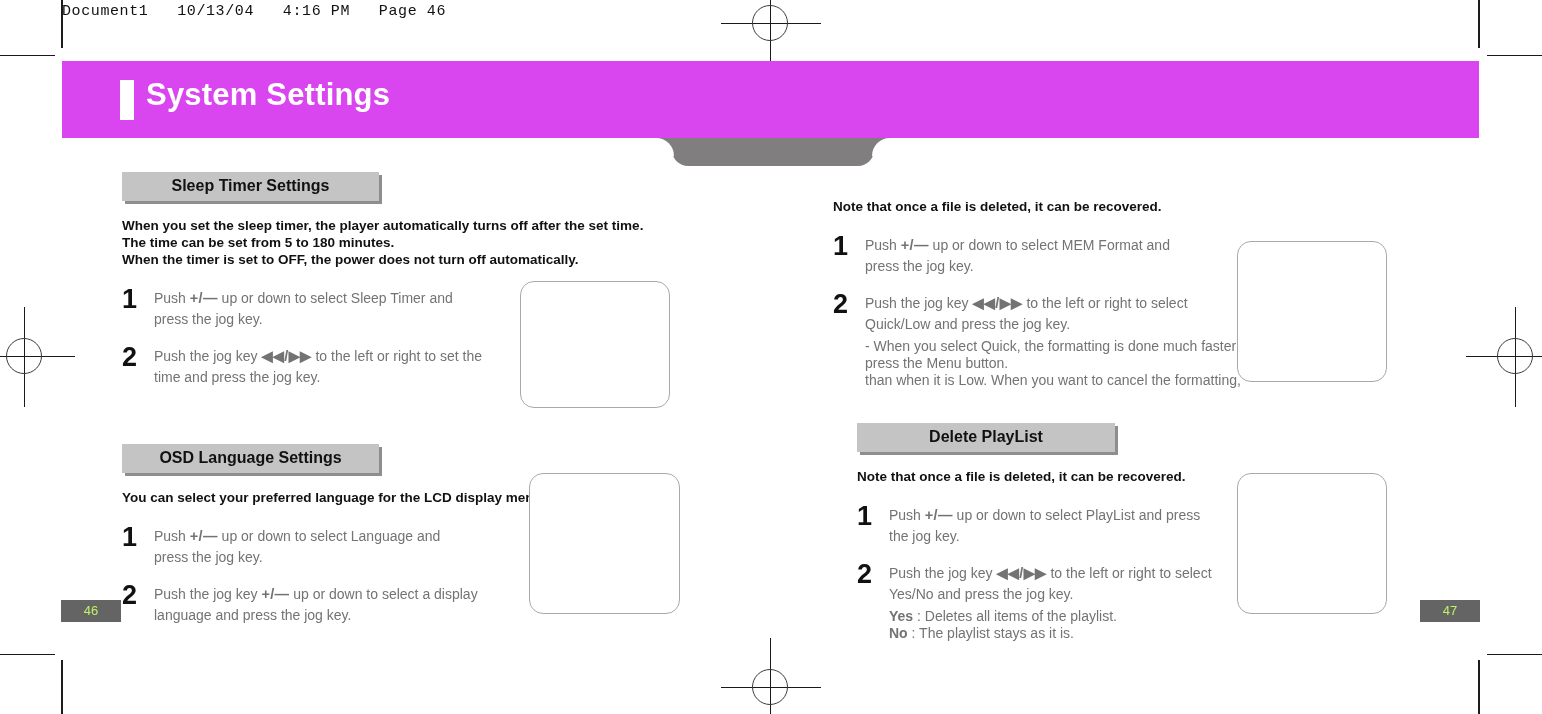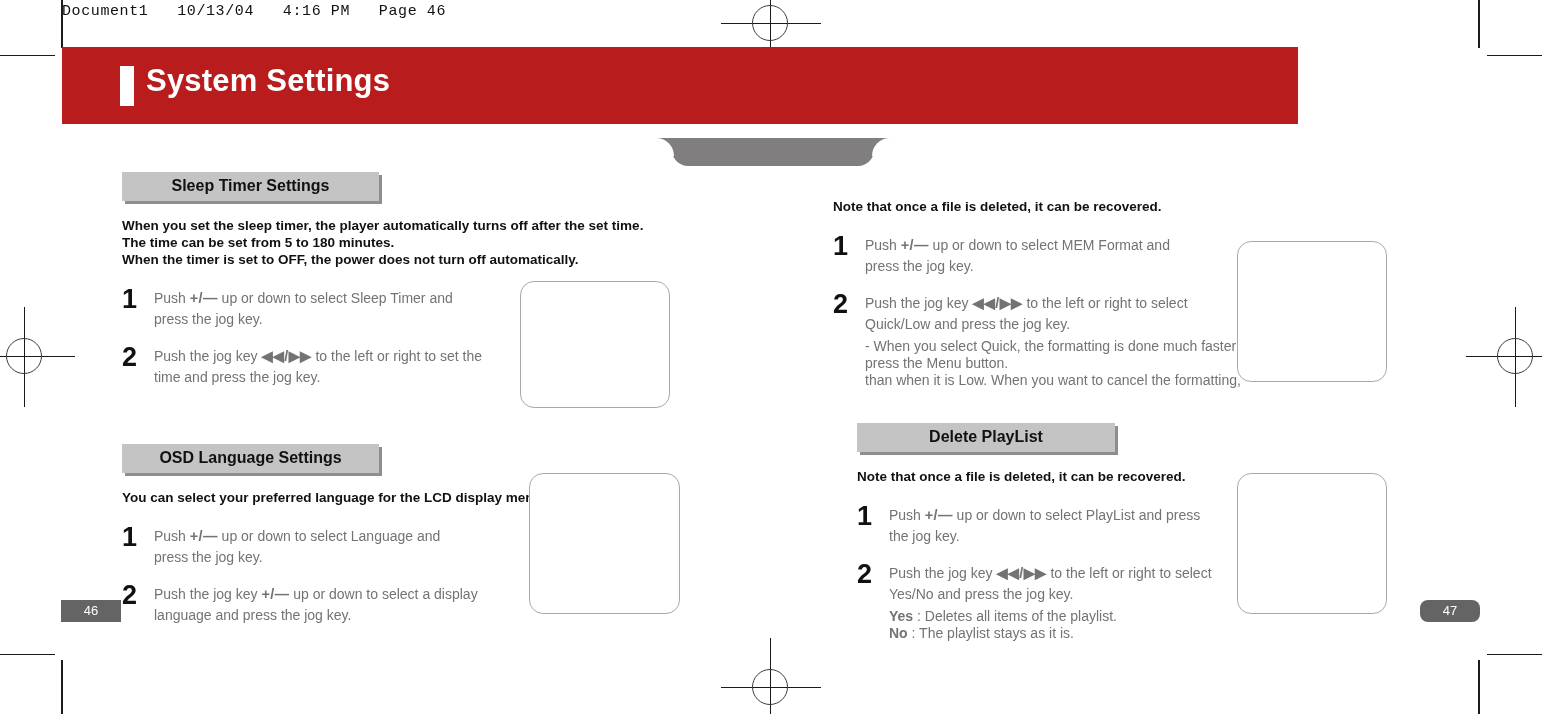--- a/index.html
+++ b/index.html
@@ -43,23 +43,23 @@
   }
   .page-edge-left-b {
     position: absolute; left: 61px; top: 660px; width: 2px; height: 54px; background: #1c1c1c;
   }
   .page-edge-right-b {
     position: absolute; left: 1478px; top: 660px; width: 2px; height: 54px; background: #1c1c1c;
   }
 
   
   .banner {
-    position: absolute; left: 62px; top: 47px;
-    width: 1236px; height: 77px;
-    background: #b91c1c;
+    position: absolute; left: 62px; top: 61px;
+    width: 1417px; height: 77px;
+    background: #d946ef;
   }
   .banner-bar {
     position: absolute; left: 58px; top: 19px;
     width: 14px; height: 40px; background: #ffffff;
   }
   .banner-title {
     position: absolute; left: 84px; top: 16px;
     font-size: 31px; font-weight: bold; color: #ffffff;
     letter-spacing: 0.2px;
   }
@@ -130,25 +130,25 @@
   .ph {
     position: absolute;
     border: 1.4px solid #a9a9a9;
     border-radius: 14px;
     background: #ffffff;
   }
 
   
   .pg {
     position: absolute; width: 60px; height: 22px;
-    background: #646464; color: #ffffff;
+    background: #646464; color: #bef264;
     font-size: 13px; text-align: center; line-height: 22px;
   }
   .pg.left  { left: 61px;   top: 600px; }
-  .pg.right { left: 1420px; top: 600px; border-radius: 8px; }
+  .pg.right { left: 1420px; top: 600px; }
 </style>
 </head>
 <body>
 
 <div id="page">
 
   <div class="reg-mark" style="left:721px; top:-26px;">
     <div class="h-line"></div>
     <div class="v-line"></div>
     <div class="ring"></div>

